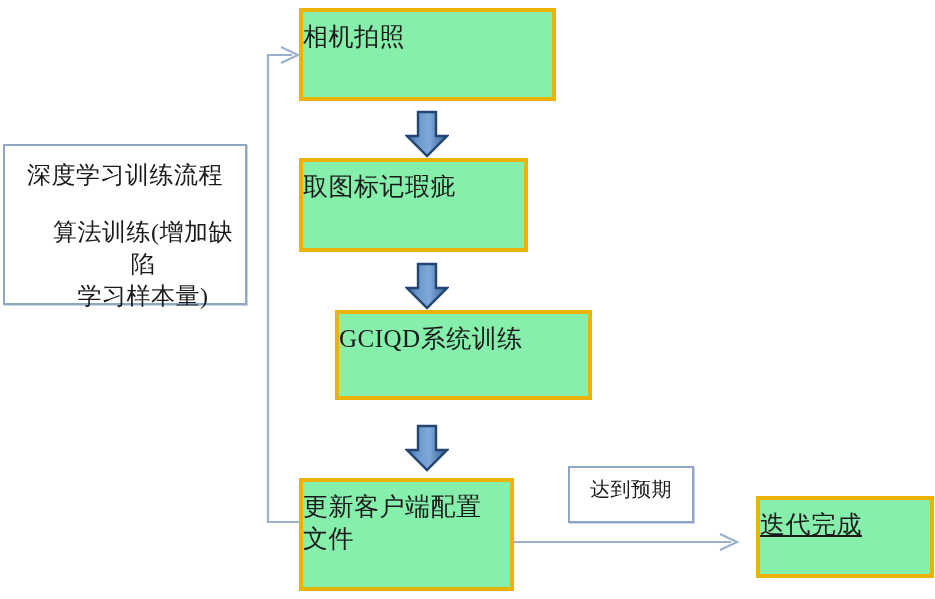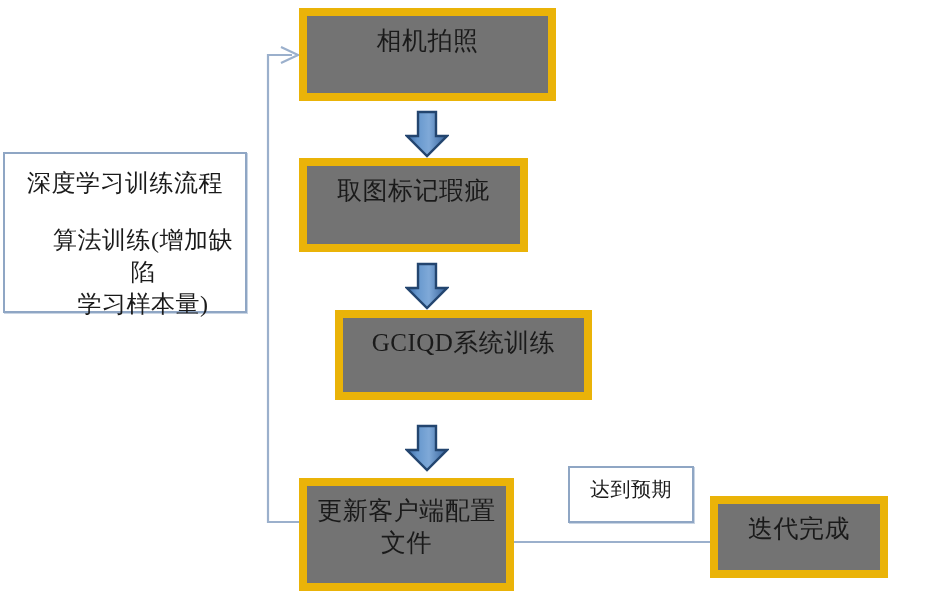--- a/index.html
+++ b/index.html
@@ -18,26 +18,26 @@
     width: 935px;
     height: 599px;
     background: #ffffff;
     overflow: hidden;
   }
 
   
   .proc-box {
     position: absolute;
     box-sizing: border-box;
-    background: #737373;
-    border: 8px solid #eab308;
+    background: #86efac;
+    border: 4px solid #eab308;
     display: flex;
     justify-content: center;
     align-items: flex-start;
-    text-align: center;
+    text-align: left;
     color: #1a1a1a;
   }
   .proc-box .box-label {
     display: block;
     width: 100%;
     padding-top: 9px;
     font-size: 25px;
     line-height: 1.28;
     letter-spacing: 0.5px;
     white-space: pre-line;
@@ -163,25 +163,25 @@
 
   <div class="proc-box" style="left:299px; top:310px; width:257px; height:90px;margin-left:36px;">
     <span class="box-label">GCIQD系统训练</span>
   </div>
 
   <div class="proc-box" style="left:299px; top:478px; width:215px; height:113px;">
     <span class="box-label">更新客户端配置
 文件</span>
   </div>
 
-  <div class="proc-box" style="left:710px; top:496px; width:178px; height:82px;">
+  <div class="proc-box" style="left:756px; top:496px; width:178px; height:82px;text-decoration:underline;">
     <span class="box-label">迭代完成</span>
   </div>
 
-  <div class="note-box" style="left:3px; top:152px; width:244px; height:161px;">
+  <div class="note-box" style="left:3px; top:144px; width:244px; height:161px;">
     <span class="note-title">深度学习训练流程</span>
     <span class="note-body">算法训练(增加缺陷
 学习样本量)</span>
   </div>
 
   <div class="note-box" style="left:568px; top:466px; width:126px; height:57px;">
     <span class="note-single">达到预期</span>
   </div>
 
 </div>

